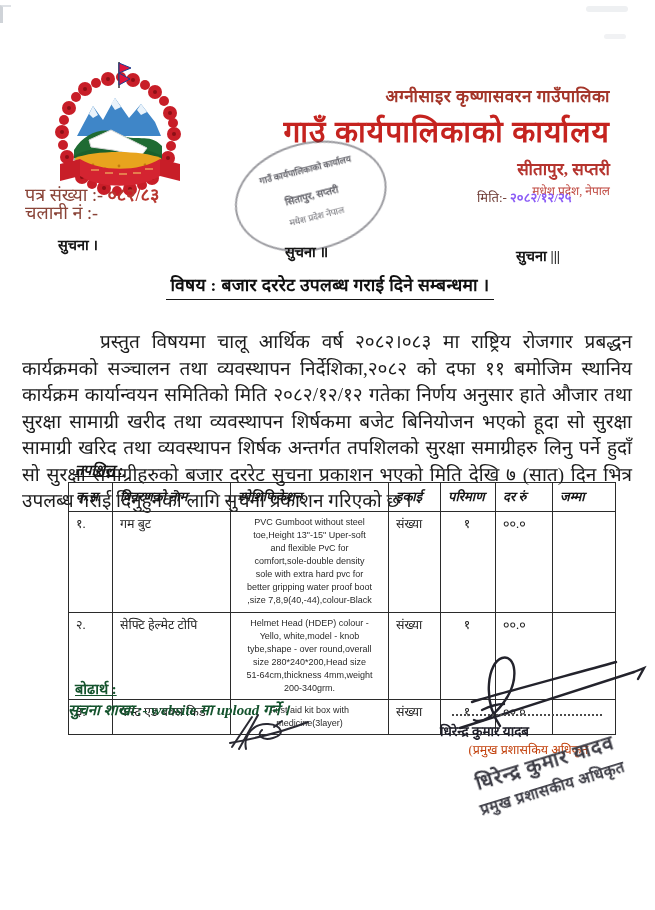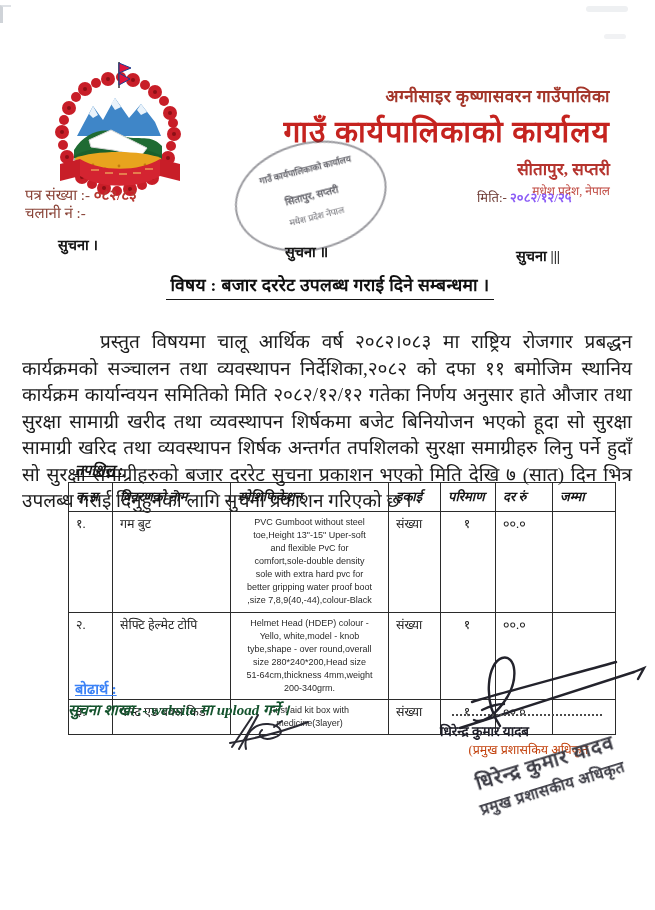--- a/index.html
+++ b/index.html
@@ -14,21 +14,21 @@
   .artifact-smudge{left:586px;top:6px;width:42px;height:6px;background:#eef0f2;border-radius:3px;}
   .artifact-smudge2{left:604px;top:34px;width:22px;height:5px;background:#f1f2f4;border-radius:3px;}
 
   
   .emblem{left:53px;top:60px;}
   .hdr-center{left:150px;top:68px;width:460px;text-align:right;margin-top:16px;}
   .hdr-muni{font-size:17px;font-weight:bold;color:#a4362a;letter-spacing:.5px;}
   .hdr-office{font-size:30px;font-weight:bold;color:#c5231f;margin-top:3px;letter-spacing:1px;}
   .hdr-addr{font-size:17px;font-weight:bold;color:#b5342e;margin-top:6px;}
   .hdr-prov{font-size:12px;color:#c04a42;margin-top:2px;}
-  .refblock{left:25px;top:186px;font-size:15px;color:#8a4438;line-height:18px;}
+  .refblock{left:25px;top:186px;font-size:18px;color:#8a4438;line-height:18px;}
   .refblock .num{color:#b7372f;font-weight:bold;}
   .dateblock{left:477px;top:188px;font-size:13px;color:#6d3a33;}
   .dateblock .num{color:#8b5cf6;font-weight:bold;}
 
   
   .hstamp{left:222px;top:132px;width:180px;height:130px;transform:rotate(-14deg);
     color:rgba(52,52,62,.78);text-align:center;filter:blur(.3px);}
   .hstamp .ring{position:absolute;left:12px;top:10px;width:150px;height:104px;
     border:2.5px solid rgba(58,58,68,.5);border-radius:50%;}
   .hstamp .l1{position:absolute;left:0;top:30px;width:100%;font-size:9px;font-weight:bold;}
@@ -61,21 +61,21 @@
   .dtable td{padding:3px 4px 3px 7px;font-size:12.5px;color:#1c1c1c;}
   .dtable td.spec{font-family:"Liberation Sans","DejaVu Sans",sans-serif;
     font-size:9px;line-height:13px;color:#2a2a2a;padding:4px 15px;text-align:center;}
   .dtable td.c{text-align:center;padding-left:2px;}
   .dtable tr.r1 td{height:92px;}
   .dtable tr.r2 td{height:66px;}
   .dtable tr.r3 td{height:24px;}
 
   
   .cc-label{left:75px;top:678px;font-size:14.5px;font-weight:bold;
-    text-decoration:underline;color:#3b82f6;}
+    text-decoration:underline;color:#14532d;}
   .cc-line{left:68px;top:699px;font-size:15px;font-style:italic;font-weight:bold;color:#14532d;}
   .sig-left{left:222px;top:703px;}
   .sig-right{left:438px;top:652px;}
   .dotline{left:452px;top:714px;width:150px;border-top:2.5px dotted #4a4a4a;}
   .sig-name{left:440px;top:722px;width:175px;text-align:left;font-size:13.5px;
     font-weight:bold;color:#20202a;}
   .sig-title{left:436px;top:741px;width:185px;text-align:center;font-size:12.5px;color:#c2410c;}
   .fstamp{left:428px;top:748px;width:240px;transform:rotate(-17deg);
     color:#3c3c45;text-align:center;filter:blur(.2px);}
   .fstamp .fl1{font-size:20px;font-weight:bold;letter-spacing:1px;}

